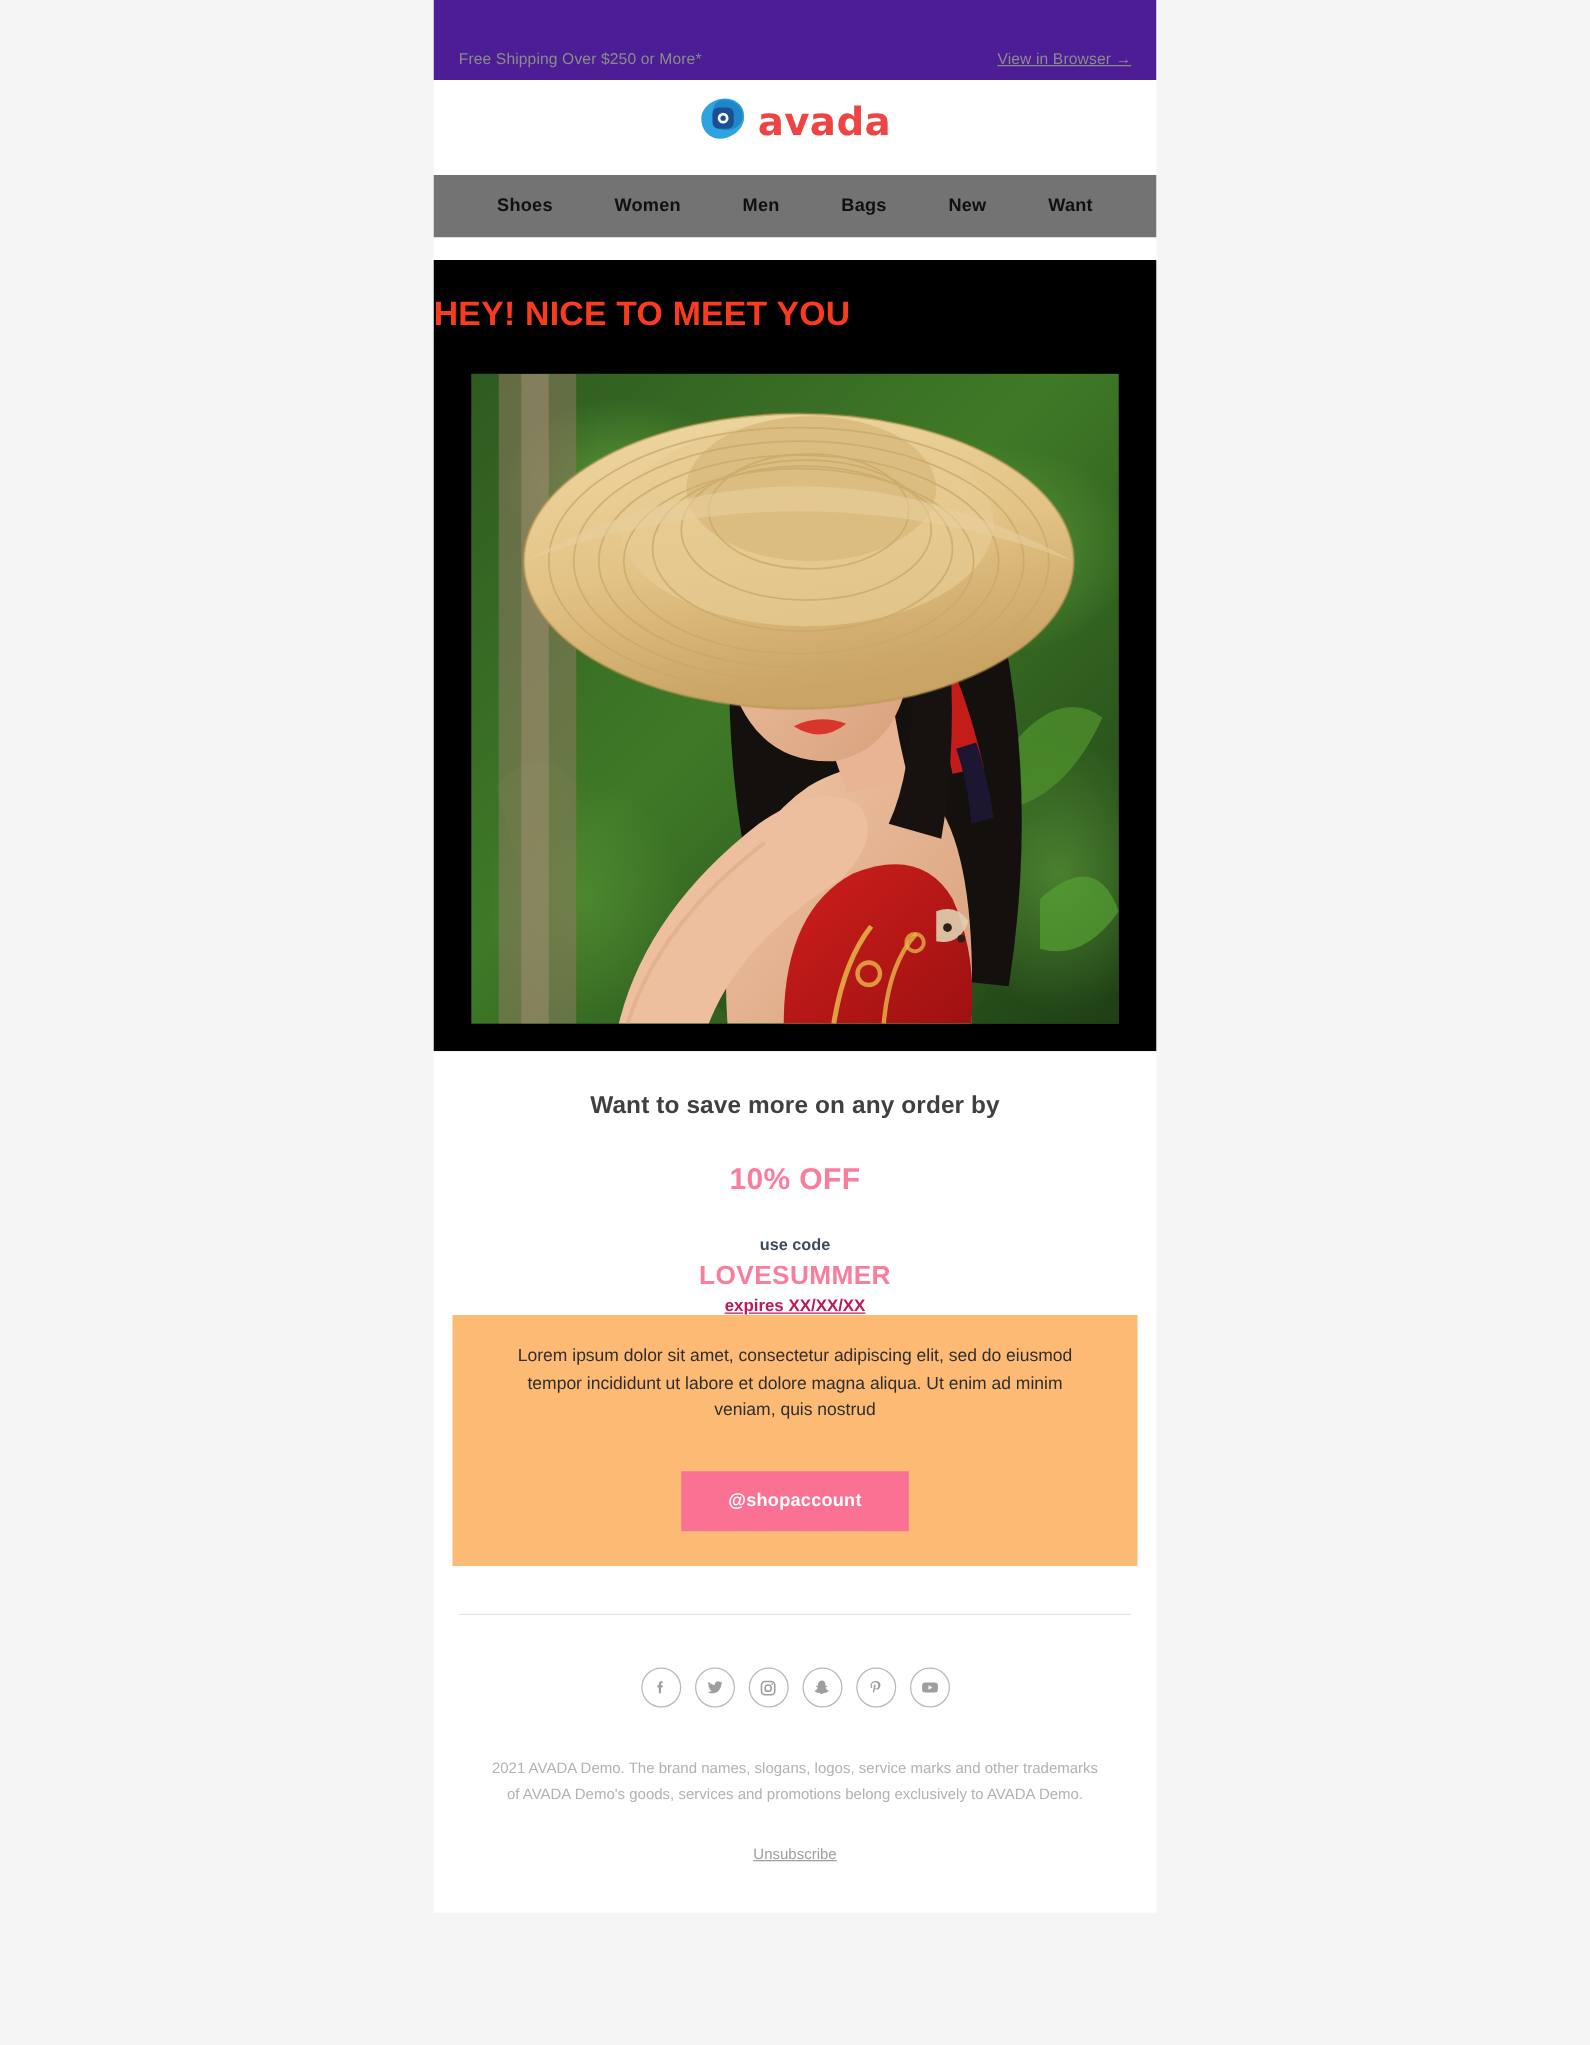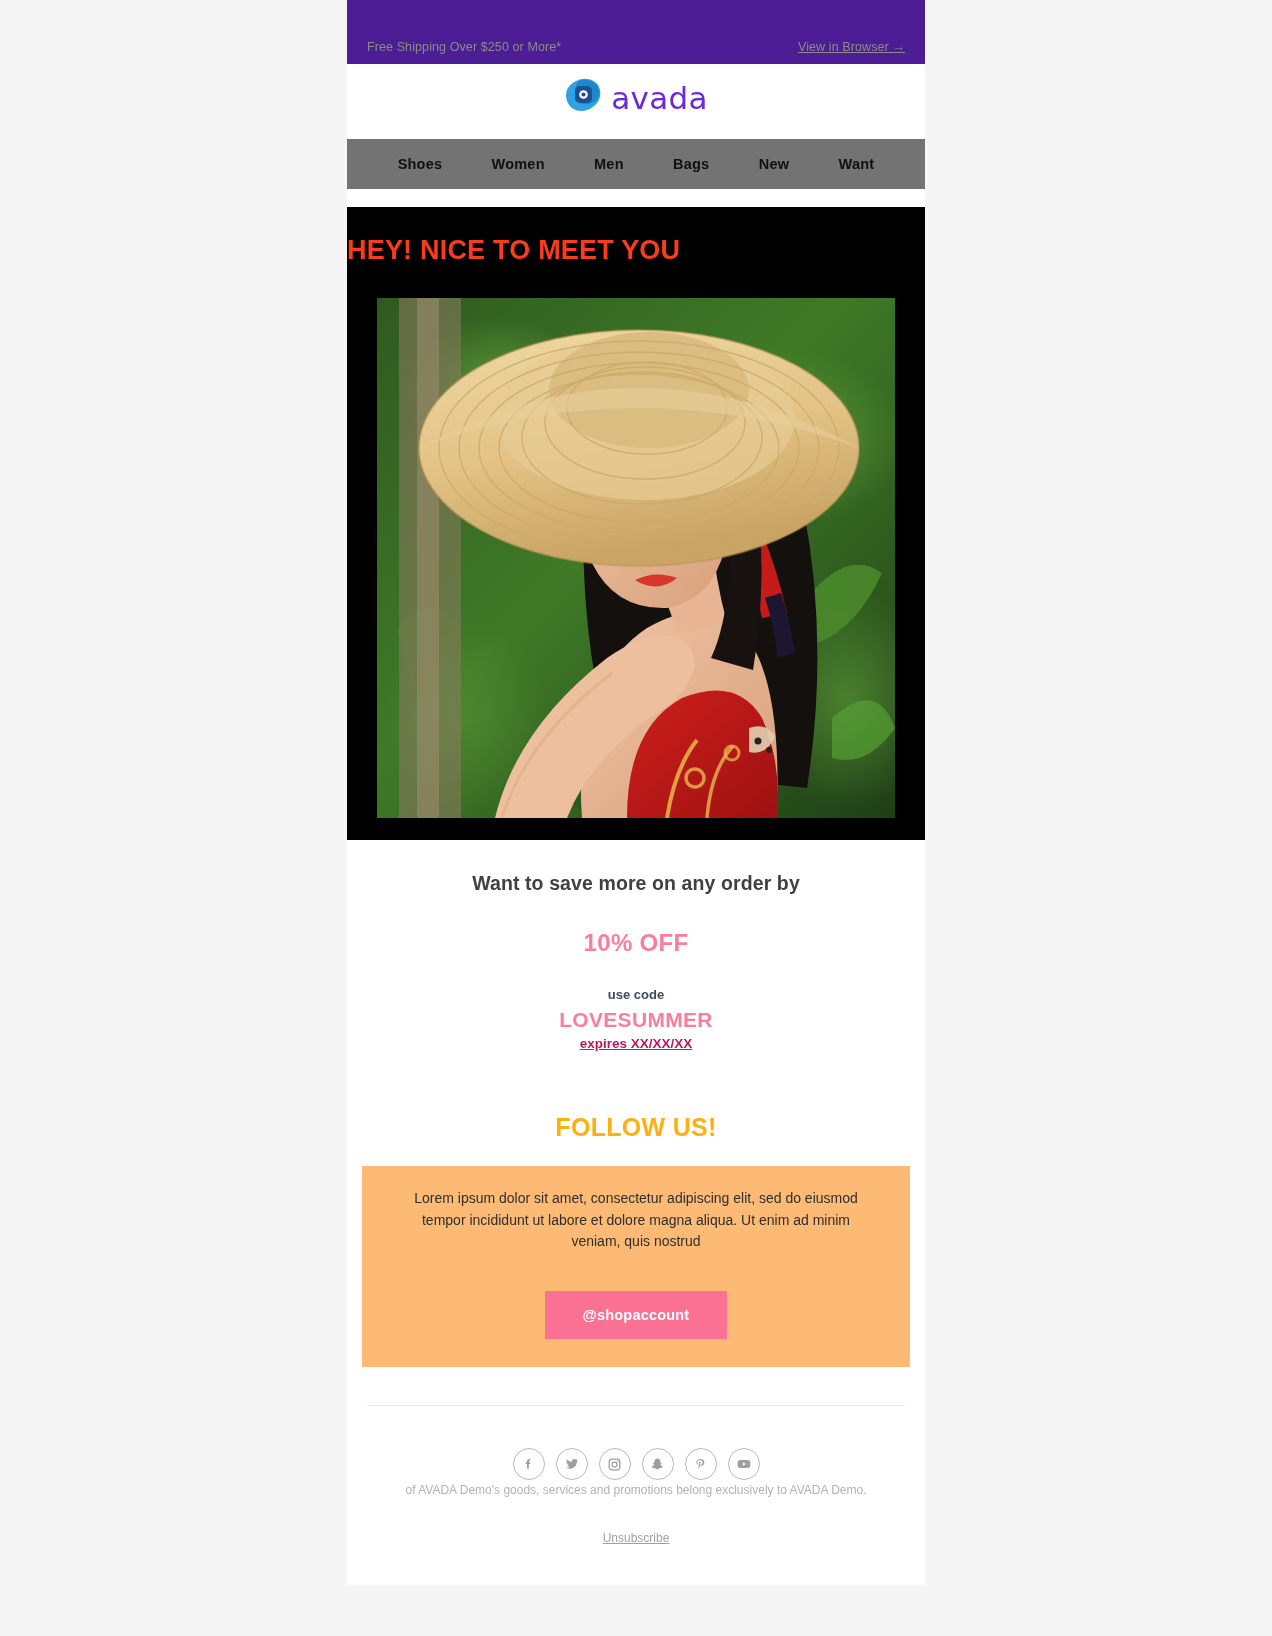--- a/index.html
+++ b/index.html
@@ -49,22 +49,22 @@
     padding: 13px 0 20px 0;
   }
   .logo {
     display: inline-flex;
     align-items: center;
     gap: 7px;
   }
   .logo-mark { display: block; }
   .logo-word {
     font-size: 31px;
-    font-weight: 400;
-    color: #6d28d9;
+    font-weight: 700;
+    color: #ef4444;
     letter-spacing: .3px;
     line-height: 1;
     font-family: "DejaVu Sans", sans-serif;
   }
 
   
   .nav {
     background: #737373;
     display: flex;
     align-items: center;
@@ -364,21 +364,20 @@
   </div>
 
   <div class="offer">
     <p class="offer-line1">Want to save more on any order by</p>
     <p class="offer-percent">10% OFF</p>
     <p class="offer-usecode">use code</p>
     <p class="offer-code">LOVESUMMER</p>
     <p class="offer-expires">expires XX/XX/XX</p>
   </div>
 
-  <h2 class="follow-title">FOLLOW US!</h2>
   <div class="follow-card-wrap">
     <div class="follow-card">
       <p class="follow-text">Lorem ipsum dolor sit amet, consectetur adipiscing elit, sed do eiusmod tempor incididunt ut labore et dolore magna aliqua. Ut enim ad minim veniam, quis nostrud</p>
       <button class="follow-btn">@shopaccount</button>
     </div>
   </div>
 
   <div class="footer">
     <div class="divider"></div>
 
@@ -410,17 +409,18 @@
           <path d="M12.3 3c-4.5 0-6.9 3-6.9 5.8 0 1.3.7 2.9 1.9 3.4.2.1.3 0 .3-.1l.2-.9c.1-.2 0-.3-.1-.4-.4-.5-.7-1.3-.7-2.1 0-2.1 1.6-4.1 4.3-4.1 2.3 0 4 1.6 4 3.8 0 2.5-1.1 4.3-2.6 4.3-.8 0-1.4-.7-1.2-1.5.2-1 .7-2.1.7-2.8 0-.7-.4-1.2-1.1-1.2-.9 0-1.6.9-1.6 2.1 0 .8.3 1.3.3 1.3l-1.1 4.5c-.3 1.3-.1 3 0 3.2 0 .1.2.1.2 0 .1-.1 1.3-1.6 1.7-3.1l.6-2.4c.3.6 1.2 1.1 2.2 1.1 2.9 0 4.8-2.6 4.8-6.1C18.2 5.5 15.8 3 12.3 3z"></path>
         </svg>
       </span>
       <span class="social-icon">
         <svg width="16" height="16" viewBox="0 0 24 24" fill="#9e9e9e">
           <path d="M21.2 8.2c-.2-1.1-.9-1.8-1.9-2C17.6 5.9 12 5.9 12 5.9s-5.6 0-7.3.3c-1 .2-1.7.9-1.9 2C2.5 9.5 2.5 12 2.5 12s0 2.5.3 3.8c.2 1.1.9 1.8 1.9 2 1.7.3 7.3.3 7.3.3s5.6 0 7.3-.3c1-.2 1.7-.9 1.9-2 .3-1.3.3-3.8.3-3.8s0-2.5-.3-3.8zM10.2 14.8V9.2l4.7 2.8-4.7 2.8z"></path>
         </svg>
       </span>
     </div>
 
+    <p class="footer-legal">2021 AVADA Demo. The brand names, slogans, logos, service marks and other trademarks</p>
     <p class="footer-legal" style="padding-top:0;">of AVADA Demo's goods, services and promotions belong exclusively to AVADA Demo.</p>
     <span class="footer-unsub">Unsubscribe</span>
   </div>
 
 </div>
 
 </body></html>

